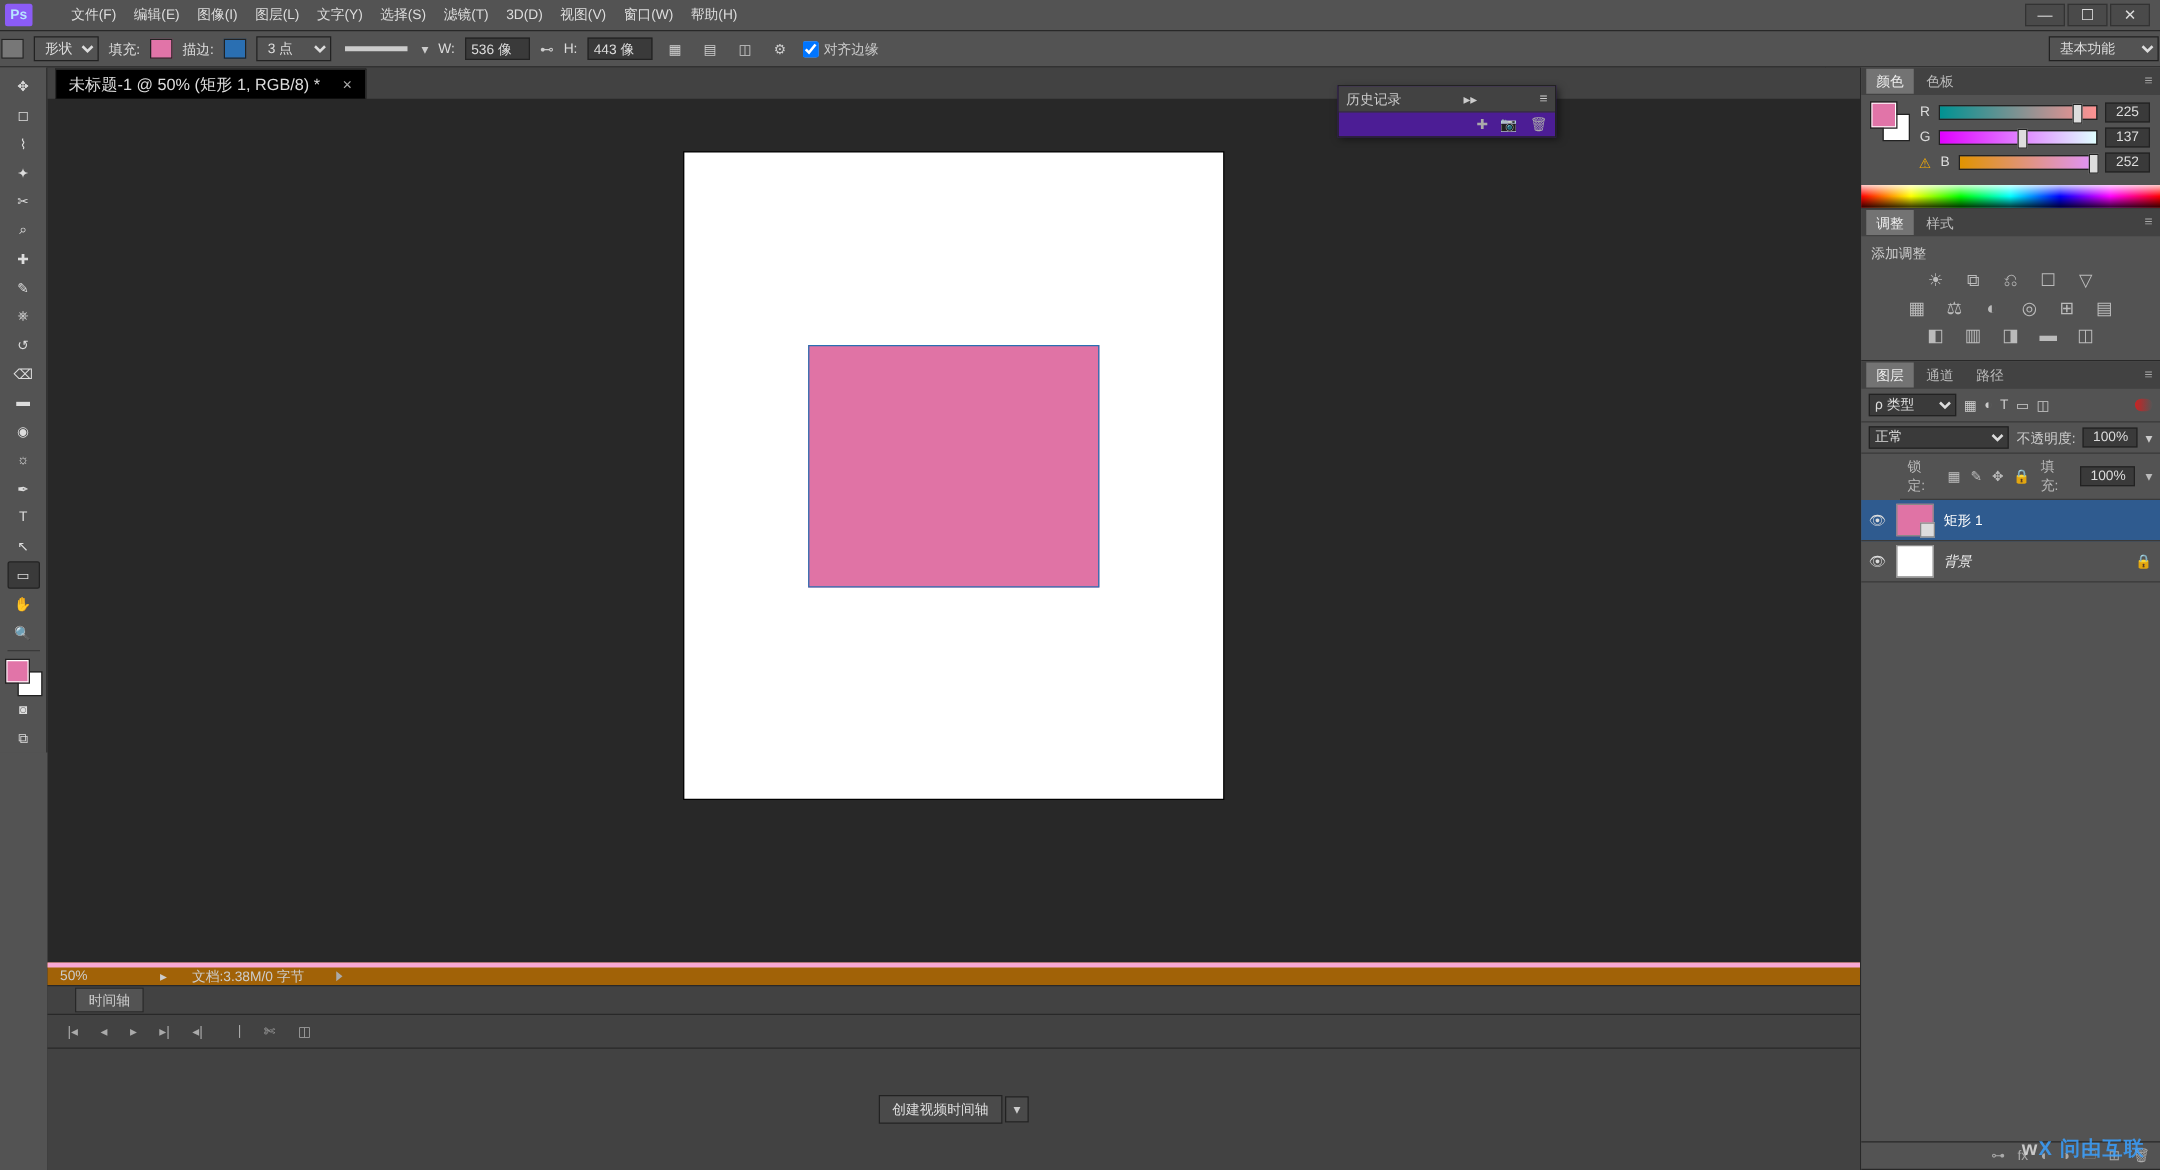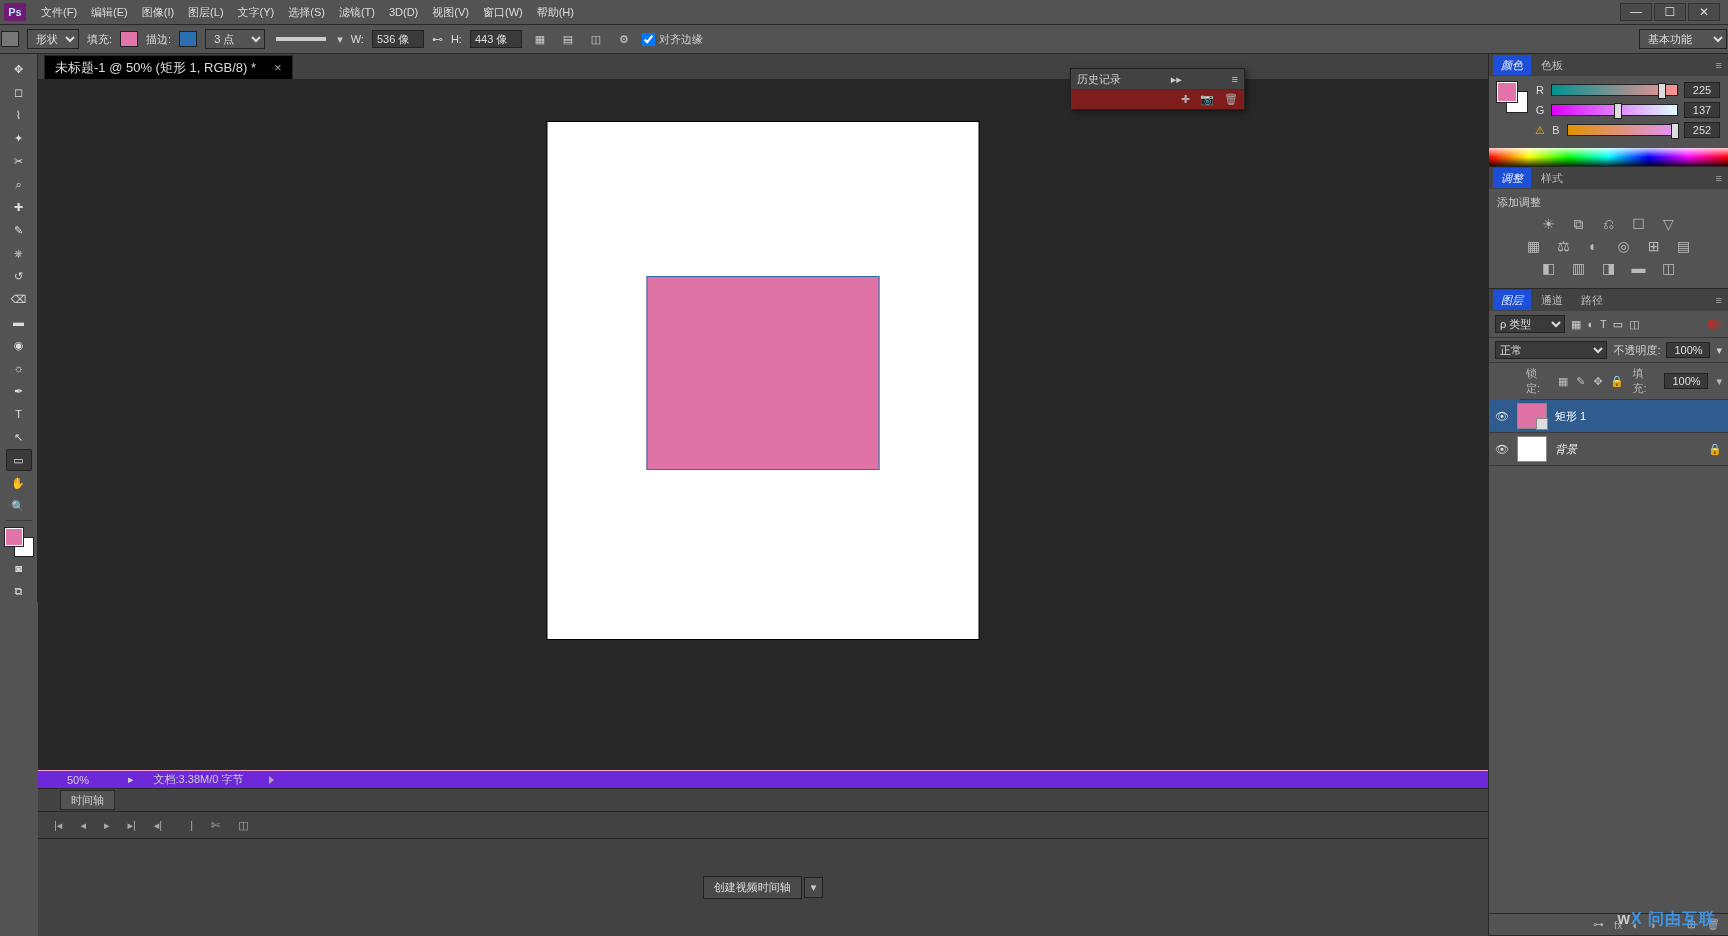--- a/index.html
+++ b/index.html
@@ -1,20 +1,20 @@
 <!DOCTYPE html>
 <html><head>
 <meta charset="utf-8">
 <style>
 * { margin: 0; padding: 0; box-sizing: border-box; font-family: "Microsoft YaHei", Tahoma, sans-serif; user-select: none; }
 body { background: #535353; color: #ccc; font-size: 11px; width: 1728px; height: 936px; overflow: hidden; position: relative; }
 
 
 .menubar { height: 24px; background: #535353; display: flex; align-items: center; padding: 0 4px; }
-.ps-logo { width: 22px; height: 18px; background: #701a75; color: #b8e4ff; font-weight: bold; font-size: 11px; display: flex; align-items: center; justify-content: center; border-radius: 2px; margin-right: 8px; }
+.ps-logo { width: 22px; height: 18px; background: #8b5cf6; color: #b8e4ff; font-weight: bold; font-size: 11px; display: flex; align-items: center; justify-content: center; border-radius: 2px; margin-right: 24px; }
 .menu-item { padding: 0 7px; height: 24px; line-height: 24px; color: #ddd; cursor: default; }
 .win-controls { margin-left: auto; display: flex; gap: 2px; padding-right: 4px; }
 .win-btn { width: 32px; height: 18px; border: 1px solid #333; background: #4a4a4a; display: flex; align-items: center; justify-content: center; font-size: 12px; color: #ddd; }
 
 
 .options-bar { height: 30px; background: #535353; border-top: 1px solid #282828; border-bottom: 1px solid #282828; display: flex; align-items: center; padding: 0 1px; gap: 8px; }
 .opt-swatch { width: 18px; height: 16px; border: 1px solid #222; display: inline-block; vertical-align: middle; }
 .opt-label { color: #ddd; }
 .opt-field { background: #3a3a3a; border: 1px solid #222; color: #ddd; width: 52px; height: 18px; padding: 0 4px; font-size: 11px; }
 .opt-select { background: #535353; border: 1px solid #222; color: #ddd; height: 20px; padding: 0 4px; font-size: 11px; }
@@ -34,40 +34,40 @@
 
 
 .doc-area { position: absolute; left: 38px; top: 54px; right: 240px; bottom: 0; background: #282828; display: flex; flex-direction: column; }
 .doc-tabs { height: 26px; background: #424242; display: flex; align-items: flex-end; padding-left: 6px; border-bottom: 1px solid #282828; }
 .doc-tab { height: 24px; background: #000000; padding: 0 10px; display: flex; align-items: center; gap: 18px; color: #ddd; border: 1px solid #282828; border-bottom: none; font-size: 13px; }
 .doc-tab .x { color: #aaa; }
 .canvas-wrap { flex: 1; position: relative; overflow: hidden; }
 .artboard { position: absolute; left: 50%; top: 42px; transform: translateX(-50%); width: 431px; height: 517px; background: #fff; box-shadow: 0 0 0 1px #000; }
 .shape-rect { position: absolute; left: 99px; top: 154px; width: 233px; height: 194px; background: #e073a5; border: 1px solid #2a6fb2; }
 
-.status-strip { height: 18px; background: #6d28d9; border-top: 1px solid #f9a8d4; display: flex; align-items: center; font-size: 11px; color: #ccc; padding: 0 10px; gap: 20px; text-align: center; }
+.status-strip { height: 18px; background: #a16207; border-top: 4px solid #f9a8d4; display: flex; align-items: center; font-size: 11px; color: #ccc; padding: 0 10px; gap: 20px; }
 .status-zoom { width: 60px; }
 .status-tri { margin-left: 6px; border-left: 5px solid #aaa; border-top: 4px solid transparent; border-bottom: 4px solid transparent; display: inline-block; }
 
 .timeline { background: #424242; border-top: 1px solid #282828; height: 148px; display: flex; flex-direction: column; }
 .tl-tabs { height: 22px; display: flex; align-items: center; padding-left: 22px; }
 .tl-tab { height: 20px; padding: 0 10px; background: #535353; border: 1px solid #282828; display: flex; align-items: center; font-size: 11px; }
 .tl-controls { height: 28px; border-top: 1px solid #282828; border-bottom: 1px solid #282828; display: flex; align-items: center; gap: 18px; padding-left: 16px; color: #aaa; }
 .tl-body { flex: 1; display: flex; align-items: center; justify-content: center; }
 .tl-btn { border: 1px solid #222; background: #4a4a4a; color: #ddd; padding: 3px 10px; font-size: 11px; }
 
 
 .right-col { position: absolute; right: 0; top: 54px; width: 240px; bottom: 0; background: #535353; border-left: 1px solid #282828; display: flex; flex-direction: column; }
 .dock-strip { position: absolute; right: 240px; top: 54px; width: 28px; background: #424242; border-left: 1px solid #282828; padding-top: 30px; display: flex; flex-direction: column; gap: 8px; align-items: center; }
 .dock-icon { width: 22px; height: 22px; background: #535353; border: 1px solid #282828; display: flex; align-items: center; justify-content: center; color: #bbb; }
 
 .panel { background: #535353; border-bottom: 1px solid #282828; }
 .panel-tabs { height: 22px; background: #424242; display: flex; align-items: center; padding-left: 4px; gap: 2px; }
 .ptab { height: 20px; padding: 0 8px; color: #bbb; display: flex; align-items: center; font-size: 11px; }
-.ptab.active { background: #1d4ed8; color: #eee; font-style: italic; }
+.ptab.active { background: #737373; color: #eee; }
 .ptab-menu { margin-left: auto; padding: 0 6px; color: #aaa; }
 .panel-body { padding: 6px 8px; }
 
 
 .color-sliders { display: flex; flex-direction: column; gap: 4px; }
 .slider-row { display: flex; align-items: center; gap: 6px; }
 .ch-label { width: 10px; text-align: center; color: #ddd; }
 .ch-slider { flex: 1; height: 12px; position: relative; border: 1px solid #222; }
 .ch-R { background: linear-gradient(90deg, #009292, #ff9292); }
 .ch-G { background: linear-gradient(90deg, #e000ff, #e0ffff); }
@@ -97,21 +97,21 @@
 .eye { width: 14px; color: #ddd; }
 .layer-thumb { width: 30px; height: 26px; border: 1px solid #888; background: #fff; display: flex; align-items: center; justify-content: center; position: relative; }
 .layer-thumb.shape { background: #e073a5; }
 .layer-thumb.shape::after { content: ''; position: absolute; right: -2px; bottom: -2px; width: 10px; height: 10px; border: 1px solid #888; background: #ddd; }
 .layer-name { flex: 1; color: #eee; }
 .layer-row.sel .layer-name { color: #fff; }
 .lock-ic { color: #ccc; }
 .layers-footer { height: 22px; border-top: 1px solid #282828; display: flex; align-items: center; justify-content: flex-end; gap: 10px; padding: 0 8px; color: #aaa; }
 
 
-.history-panel { position: absolute; left: 1070px; top: 68px; width: 175px; background: #7f1d1d; border: 1px solid #222; box-shadow: 2px 2px 6px rgba(0,0,0,.5); }
+.history-panel { position: absolute; left: 1070px; top: 68px; width: 175px; background: #4c1d95; border: 1px solid #222; box-shadow: 2px 2px 6px rgba(0,0,0,.5); }
 .hist-head { height: 20px; background: #424242; display: flex; align-items: center; padding: 0 6px; font-size: 11px; }
 .hist-head .menu { margin-left: auto; }
 .hist-list { }
 .hist-row { display: flex; align-items: center; height: 20px; padding: 0 4px; gap: 6px; border-bottom: 1px solid #3a3a3a; }
 .hist-row.sel { background: #2f5b8f; color: #fff; }
 .hist-ic { width: 16px; height: 14px; background: #6a6a6a; border: 1px solid #333; }
 .hist-foot { height: 20px; display: flex; align-items: center; justify-content: flex-end; gap: 10px; padding: 0 6px; color: #aaa; border-top: 1px solid #333; }
 
 .watermark { position: absolute; right: 12px; bottom: 6px; font-size: 16px; font-weight: bold; color: #ddd; opacity: .85; letter-spacing: 1px; pointer-events: none; }
 .watermark span { color: #3aa0ff; }

